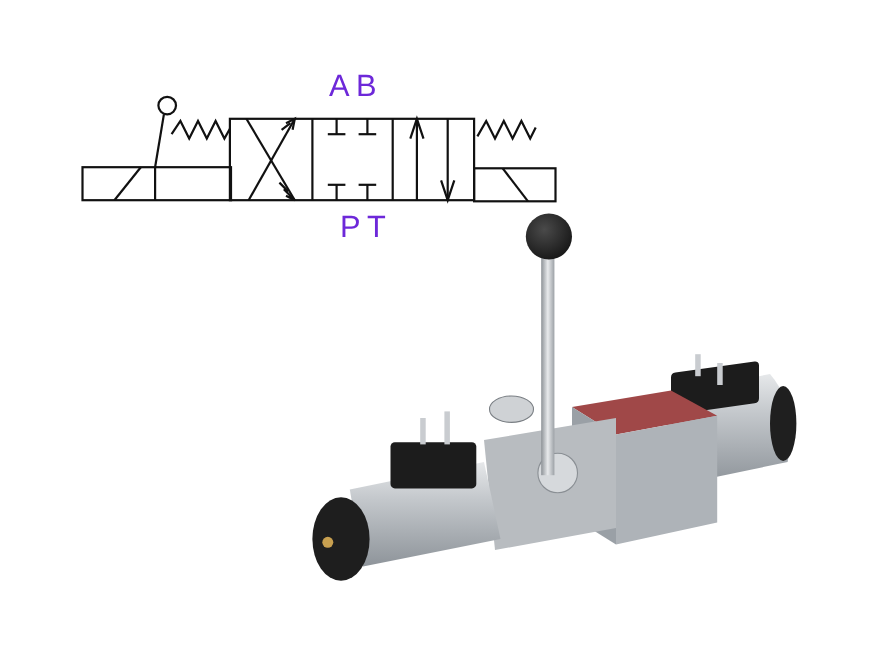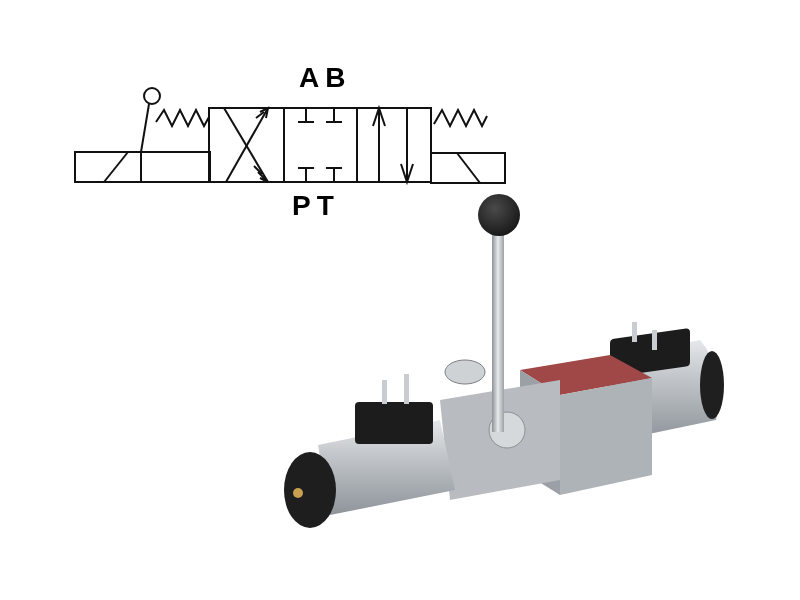--- a/index.html
+++ b/index.html
@@ -1,19 +1,19 @@
 <!DOCTYPE html>
 <html><head>
 <meta charset="utf-8">
 <style>
   html, body { margin:0; padding:0; background:#ffffff; }
   body { width:800px; height:600px; position:relative; overflow:hidden; font-family:"Liberation Sans", sans-serif; }
   #schematic { position:absolute; left:0; top:0; width:800px; height:230px; }
   #product { position:absolute; left:0; top:0; width:800px; height:600px; }
-  .port-label { position:absolute; font-family:"Liberation Sans", sans-serif; font-size:28px; color:#000000; letter-spacing:6px;font-weight:bold; }
+  .port-label { position:absolute; font-family:"Liberation Sans", sans-serif; font-size:28px; color:#6d28d9; letter-spacing:6px; }
 </style>
 </head>
 <body>
 
 <svg id="schematic" viewBox="0 0 800 230" xmlns="http://www.w3.org/2000/svg">
   <g stroke="#111" stroke-width="2" fill="none">
 
     <rect x="75" y="152" width="135" height="30"></rect>
     <line x1="141" y1="152" x2="141" y2="182"></line>
     <line x1="104" y1="182" x2="128" y2="152"></line>
@@ -48,21 +48,21 @@
     <line x1="407" y1="108" x2="407" y2="182"></line>
     <polyline points="401,164 407,182 413,164"></polyline>
 
     <rect x="431" y="153" width="74" height="30"></rect>
     <line x1="457" y1="153" x2="480" y2="183"></line>
     <polyline points="434,124 442,110 450,126 458,110 466,126 474,110 482,126 487,116"></polyline>
   </g>
 </svg>
 
 <div class="port-label" style="left:299px;top:62px;">AB</div>
-<div class="port-label" style="left:292px;top:190px;">PT</div>
+<div class="port-label" style="left:309px;top:190px;">PT</div>
 
 <svg id="product" viewBox="0 0 800 600" xmlns="http://www.w3.org/2000/svg">
   <defs>
     <linearGradient id="cyl" x1="0" y1="0" x2="0" y2="1">
       <stop offset="0" stop-color="#e6e8ea"></stop>
       <stop offset="0.35" stop-color="#c4c8cc"></stop>
       <stop offset="1" stop-color="#8e949a"></stop>
     </linearGradient>
     <linearGradient id="rod" x1="0" y1="0" x2="1" y2="0">
       <stop offset="0" stop-color="#8d9297"></stop>

